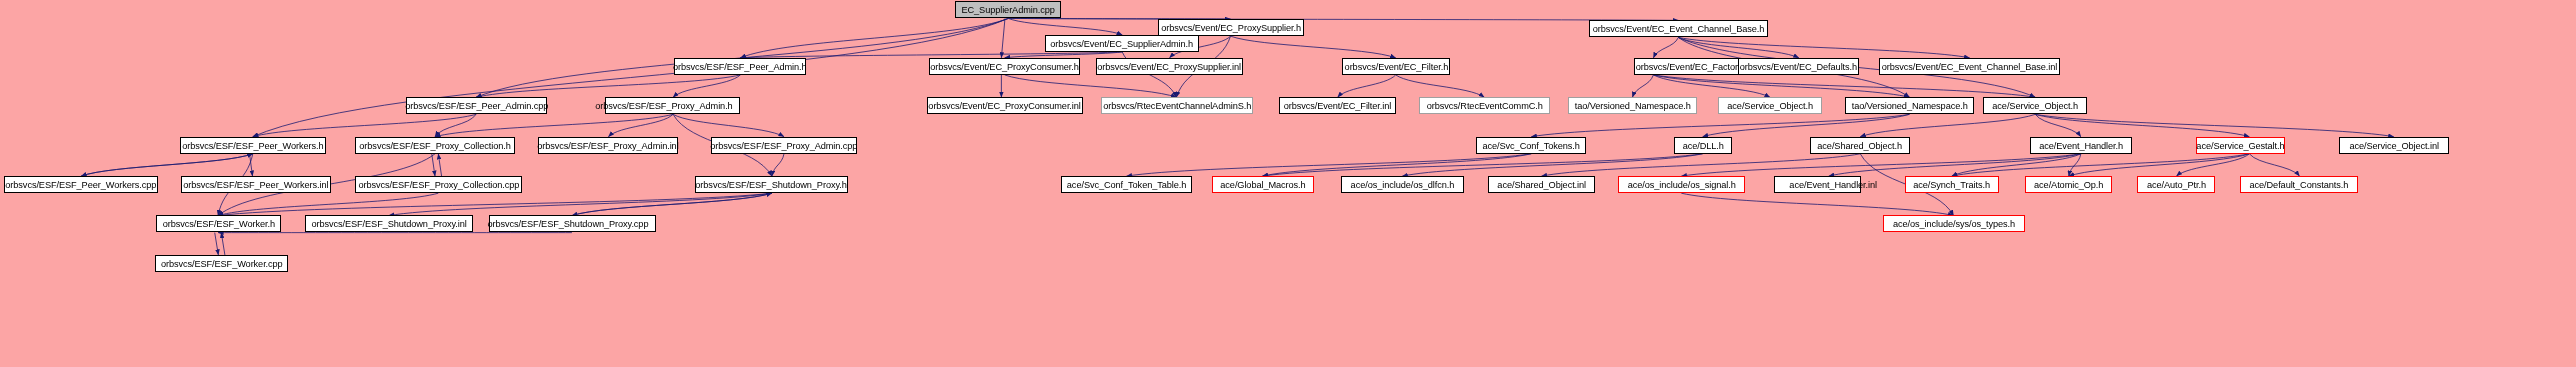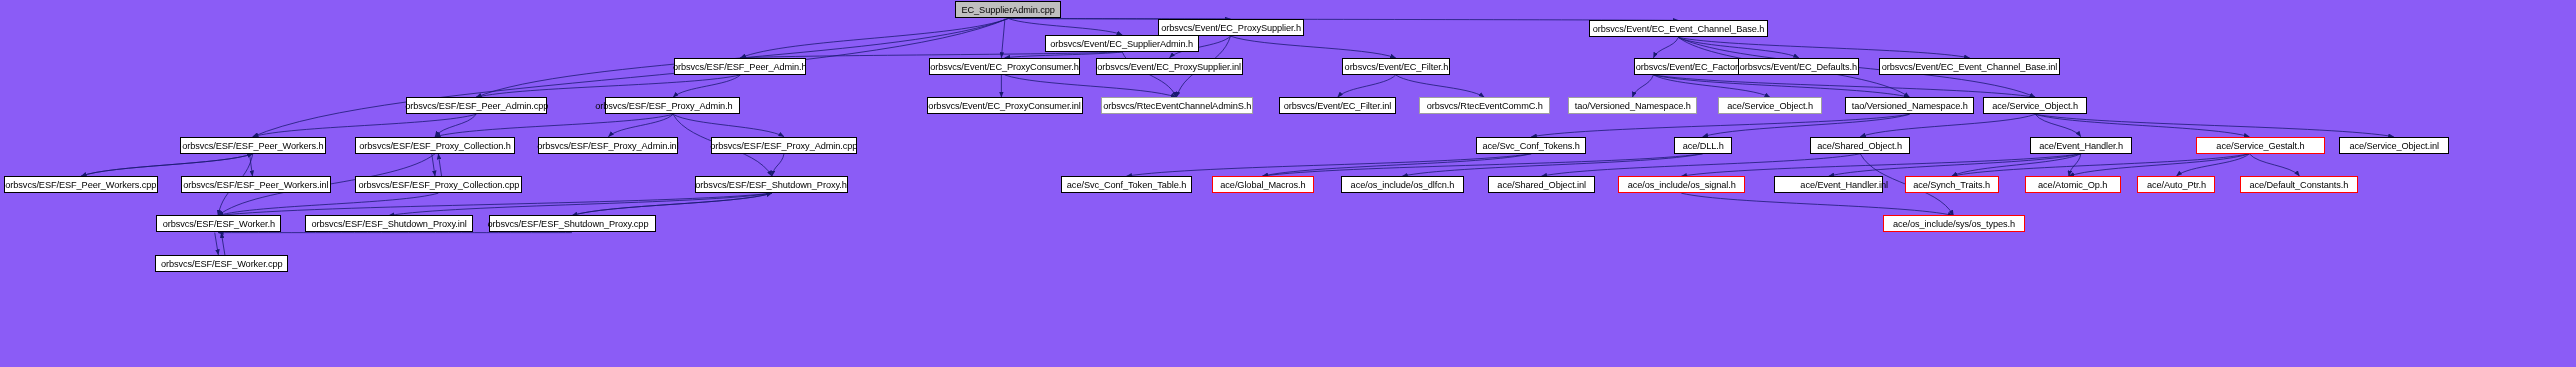--- a/index.html
+++ b/index.html
@@ -5,21 +5,21 @@
 <style>
   html, body {
     margin: 0;
     padding: 0;
     background: #ffffff;
   }
   #graph-root {
     position: relative;
     width: 2576px;
     height: 368px;
-    background: #8b5cf6;
+    background: #fca5a5;
     font-family: "Liberation Sans", "DejaVu Sans", sans-serif;
     overflow: hidden;
   }
   #edge-layer {
     position: absolute;
     left: 0;
     top: 0;
     width: 2576px;
     height: 368px;
     pointer-events: none;
@@ -222,21 +222,21 @@
       </div>
       <div class="node" style="left: 1674px; top: 137px; width: 58px;">
         <span class="node-label">ace/DLL.h</span>
       </div>
       <div class="node" style="left: 1810px; top: 137px; width: 100px;">
         <span class="node-label">ace/Shared_Object.h</span>
       </div>
       <div class="node" style="left: 2030px; top: 137px; width: 102px;">
         <span class="node-label">ace/Event_Handler.h</span>
       </div>
-      <div class="node truncated" style="left: 2196px; top: 137px; width: 129px;">
+      <div class="node truncated" style="left: 2196px; top: 137px; width: 89px;">
         <span class="node-label">ace/Service_Gestalt.h</span>
       </div>
       <div class="node" style="left: 2339px; top: 137px; width: 110px;">
         <span class="node-label">ace/Service_Object.inl</span>
       </div>
       <div class="node" style="left: 3.9px; top: 176px; width: 154px;">
         <span class="node-label">orbsvcs/ESF/ESF_Peer_Workers.cpp</span>
       </div>
       <div class="node" style="left: 181px; top: 176px; width: 150px;">
         <span class="node-label">orbsvcs/ESF/ESF_Peer_Workers.inl</span>
@@ -255,27 +255,27 @@
       </div>
       <div class="node" style="left: 1341px; top: 176px; width: 123px;">
         <span class="node-label">ace/os_include/os_dlfcn.h</span>
       </div>
       <div class="node" style="left: 1488px; top: 176px; width: 107px;">
         <span class="node-label">ace/Shared_Object.inl</span>
       </div>
       <div class="node truncated" style="left: 1618px; top: 176px; width: 127px;">
         <span class="node-label">ace/os_include/os_signal.h</span>
       </div>
-      <div class="node" style="left: 1774px; top: 176px; width: 109px; padding-left: 36px;">
+      <div class="node" style="left: 1774px; top: 176px; width: 87px; padding-left: 36px;">
         <span class="node-label">ace/Event_Handler.inl</span>
       </div>
       <div class="node truncated" style="left: 1905px; top: 176px; width: 94px;">
         <span class="node-label">ace/Synch_Traits.h</span>
       </div>
-      <div class="node truncated" style="left: 2025px; top: 176px; width: 96px;">
+      <div class="node truncated" style="left: 2025px; top: 176px; width: 87px;">
         <span class="node-label">ace/Atomic_Op.h</span>
       </div>
       <div class="node truncated" style="left: 2137px; top: 176px; width: 78px;">
         <span class="node-label">ace/Auto_Ptr.h</span>
       </div>
       <div class="node truncated" style="left: 2240px; top: 176px; width: 118px;">
         <span class="node-label">ace/Default_Constants.h</span>
       </div>
       <div class="node" style="left: 156px; top: 215px; width: 125px;">
         <span class="node-label">orbsvcs/ESF/ESF_Worker.h</span>

